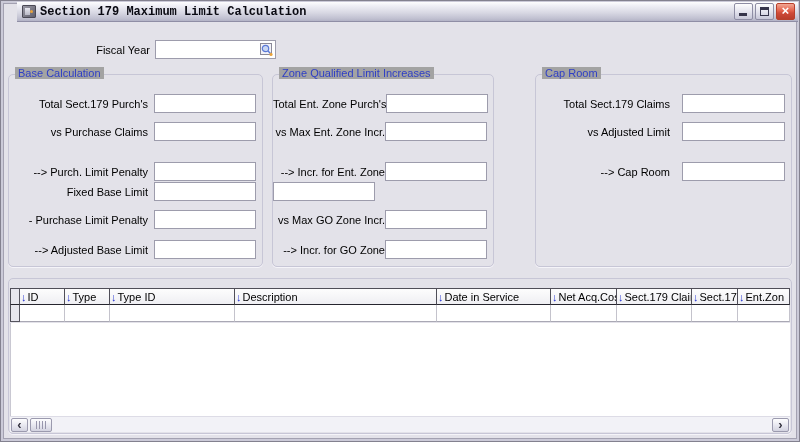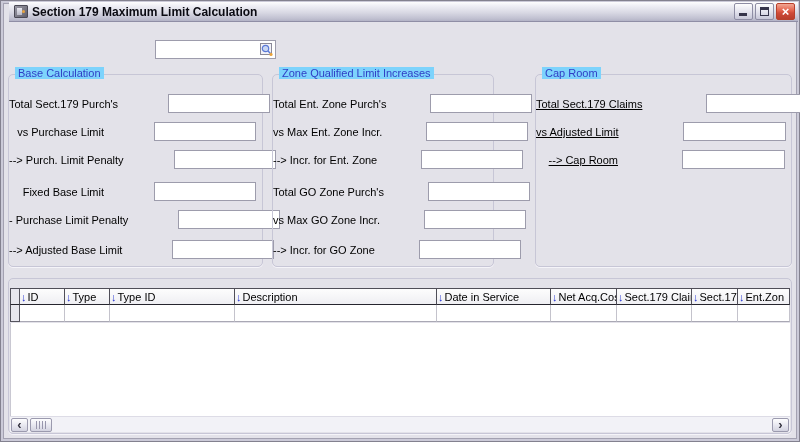--- a/index.html
+++ b/index.html
@@ -8,24 +8,24 @@
 
   .window {
     position:relative; width:800px; height:442px; margin:0 auto;
     background:#E3E2E9;
     box-shadow: inset 0 0 0 1px #83818F, inset 0 0 0 3px #CBCAD8, inset 0 0 0 4px #A3A1B1;
     overflow:hidden;
   }
 
   
   .titlebar {
-    position:absolute; top:2px; left:9px; right:2px; height:20px;
+    position:absolute; top:2px; left:17px; right:2px; height:20px;
     background:linear-gradient(180deg,#FDFDFE 0%,#EFEFF5 20%,#D9D9E4 55%,#C2C2D2 85%,#B3B3C6 100%);
     border-bottom:1px solid #8F8EA5;
-    display:flex; align-items:center; padding:8px 3px;
+    display:flex; align-items:center; padding:8px 3px;font-family:Liberation Mono, monospace;
   }
   .app-icon {
     width:14px; height:13px; margin:0 4px 0 2px; position:relative;
     background:linear-gradient(135deg,#9B9AA6,#5F5E6B);
     border:1px solid #4A4955; border-radius:1px;
   }
   .app-icon::before {
     content:""; position:absolute; left:2px; top:2px; width:5px; height:7px;
     background:linear-gradient(180deg,#E8E8F0,#B9B9C6);
   }
@@ -58,36 +58,36 @@
   }
   .lookup-btn { position:absolute; right:2px; top:2px; width:15px; height:15px; cursor:pointer; }
 
   
   .group {
     position:absolute; border:1px solid #C7C6D6; border-radius:5px;
     box-shadow: 0 1px 0 #F5F4F9;
   }
   .group-title {
     position:absolute; top:-8px; left:6px; padding:0 3px;
-    background:#7dd3fc; color:#2F3FC5; white-space:nowrap;
+    background:#a3a3a3; color:#2F3FC5; white-space:nowrap;
   }
   .g-base { left:8px;  top:74px; width:255px; height:193px; }
   .g-zone { left:272px; top:74px; width:222px; height:193px; }
   .g-cap  { left:535px; top:74px; width:257px; height:193px; }
 
-  .frow { position:absolute; left:0; right:6px; height:19px; display:flex; align-items:center;gap:44px; }
+  .frow { position:absolute; left:0; right:6px; height:19px; display:flex; align-items:center; }
   .flabel { text-align:right; white-space:nowrap; }
   .frow input {
     height:19px; border:1px solid #9D9CAC; background:#fff;
     font-family:"Liberation Sans",sans-serif; font-size:11px; padding:0 3px; outline:none; flex:none;
   }
   .g-base .flabel { width:140px; margin-right:6px; } .g-base .frow input { width:102px; }
   .g-zone .flabel { width:144px; } .g-zone .frow input { width:102px; }
-  .g-cap  .flabel { width:146px; margin-right:20px;text-decoration:underline; } .g-cap  .frow input { width:103px; }
-  .r1 { top:19px; } .r2 { top:47px; } .r3 { top:75px; }
+  .g-cap  .flabel { width:146px; margin-right:12px; } .g-cap  .frow input { width:103px; }
+  .r1 { top:19px; } .r2 { top:47px; } .r3 { top:87px; }
   .r4 { top:107px; } .r5 { top:135px; } .r6 { top:165px; }
 
   
   .g-purch { left:8px; top:278px; width:784px; height:156px; }
 
   .grid { position:absolute; left:1px; top:9px; width:780px; }
   .thead, .trow { display:flex; }
   .th {
     height:17px; background:linear-gradient(180deg,#FDFDFD,#EFEFF3);
     border-top:1px solid #4F4E58; border-right:1px solid #4F4E58; border-bottom:1px solid #26252E;
@@ -140,40 +140,41 @@
       <span class="win-btn">
           <span class="glyph-min"></span>
         </span>
       <span class="win-btn">
           <span class="glyph-max"></span>
         </span>
       <span class="win-btn close"><span>×</span></span>
     </span>
   </div>
 
+  <span class="fiscal-label">Fiscal Year</span>
   <span class="lookup-wrap">
     <input type="text" value="" style="">
     <span class="lookup-btn">
       <svg class="lookup-svg" width="15" height="15" viewBox="0 0 15 15">
         <rect x="1.5" y="1.5" width="11" height="11" fill="#F2F2F8" stroke="#8A8998" stroke-width="1"></rect>
         <circle cx="6.5" cy="6.5" r="3.2" fill="#C9D6F2" stroke="#5B79D6" stroke-width="1.2"></circle>
         <line x1="9" y1="9" x2="11.5" y2="11.5" stroke="#5B79D6" stroke-width="1.4"></line>
         <circle cx="12" cy="12.4" r="1.6" fill="#E8A33D"></circle>
       </svg>
     </span>
   </span>
 
   <div class="group g-base">
     <span class="group-title">Base Calculation</span>
     <div class="frow r1">
         <span class="flabel">Total Sect.179 Purch's</span>
         <input value="" style="">
       </div>
     <div class="frow r2">
-        <span class="flabel">vs Purchase Limit</span>
+        <span class="flabel">vs Purchase Claims</span>
         <input value="" style="">
       </div>
     <div class="frow r3">
         <span class="flabel">--&gt; Purch. Limit Penalty</span>
         <input value="" style="">
       </div>
     <div class="frow r4">
         <span class="flabel">Fixed Base Limit</span>
         <input value="" style="">
       </div>
@@ -195,21 +196,20 @@
       </div>
     <div class="frow r2">
         <span class="flabel">vs Max Ent. Zone Incr.</span>
         <input value="" style="">
       </div>
     <div class="frow r3">
         <span class="flabel">--&gt; Incr. for Ent. Zone</span>
         <input value="" style="">
       </div>
     <div class="frow r4">
-        <span class="flabel">Total GO Zone Purch's</span>
         <input value="" style="">
       </div>
     <div class="frow r5">
         <span class="flabel">vs Max GO Zone Incr.</span>
         <input value="" style="">
       </div>
     <div class="frow r6">
         <span class="flabel">--&gt; Incr. for GO Zone</span>
         <input value="" style="">
       </div>

